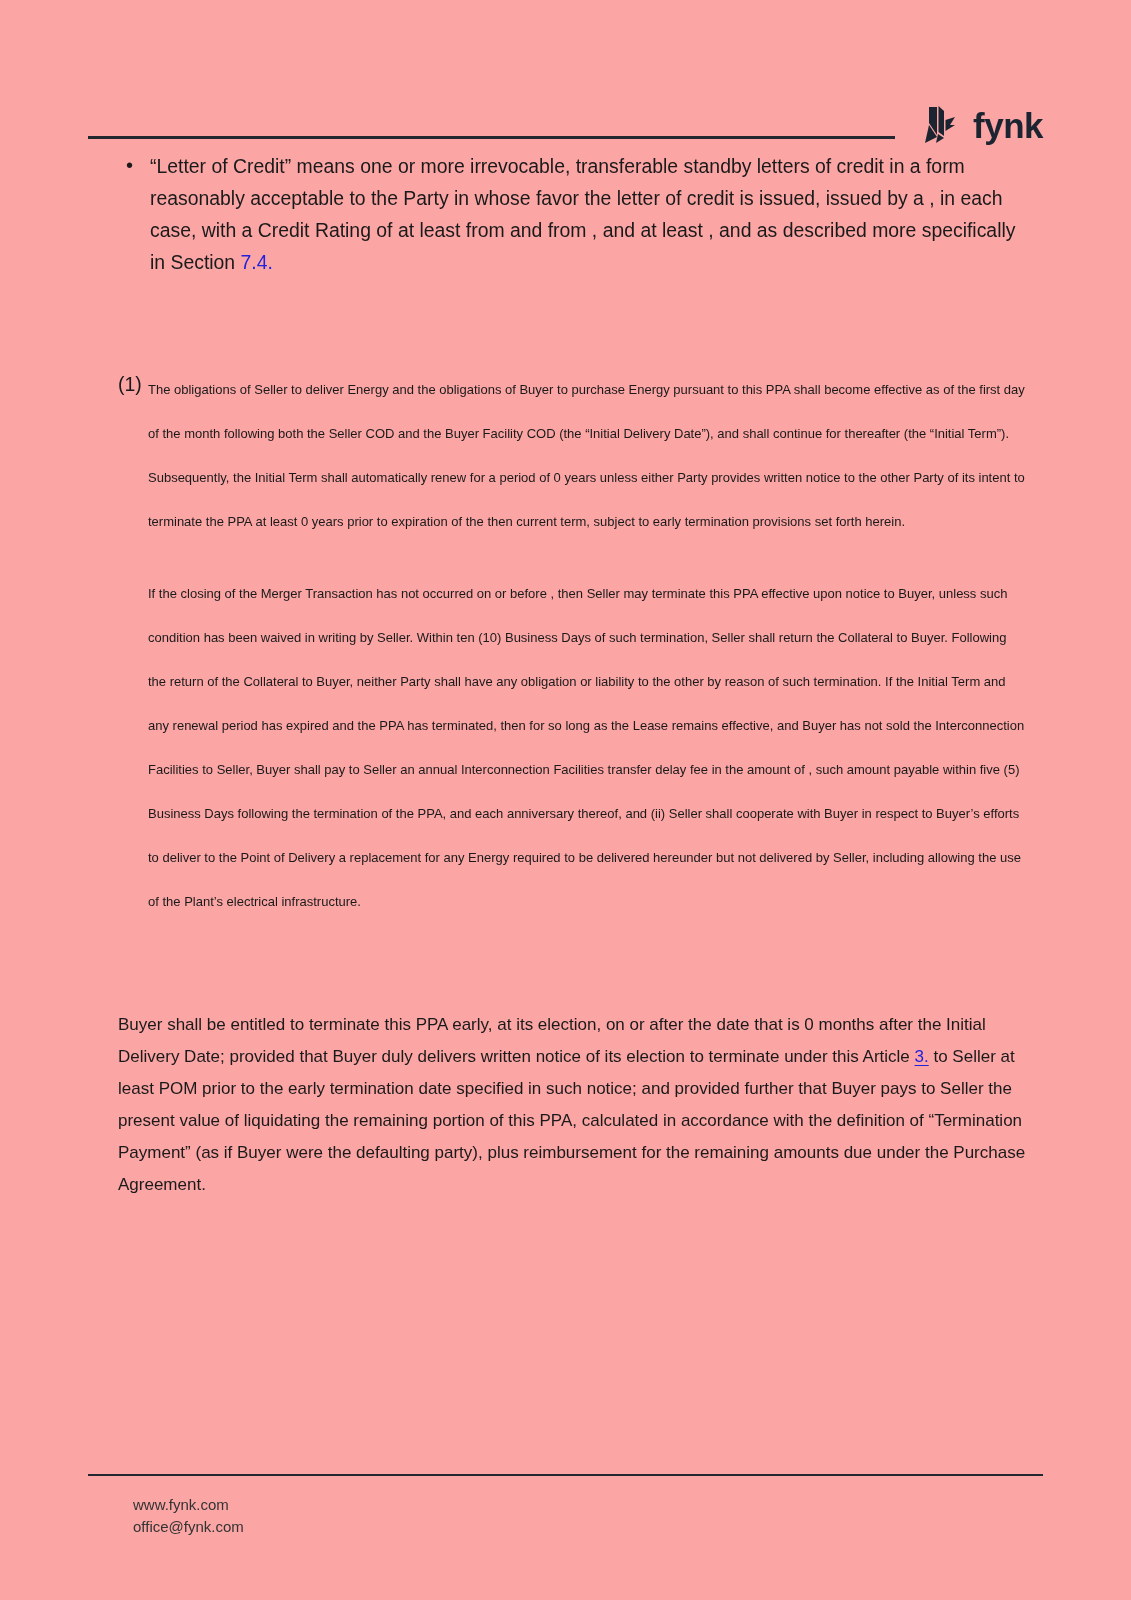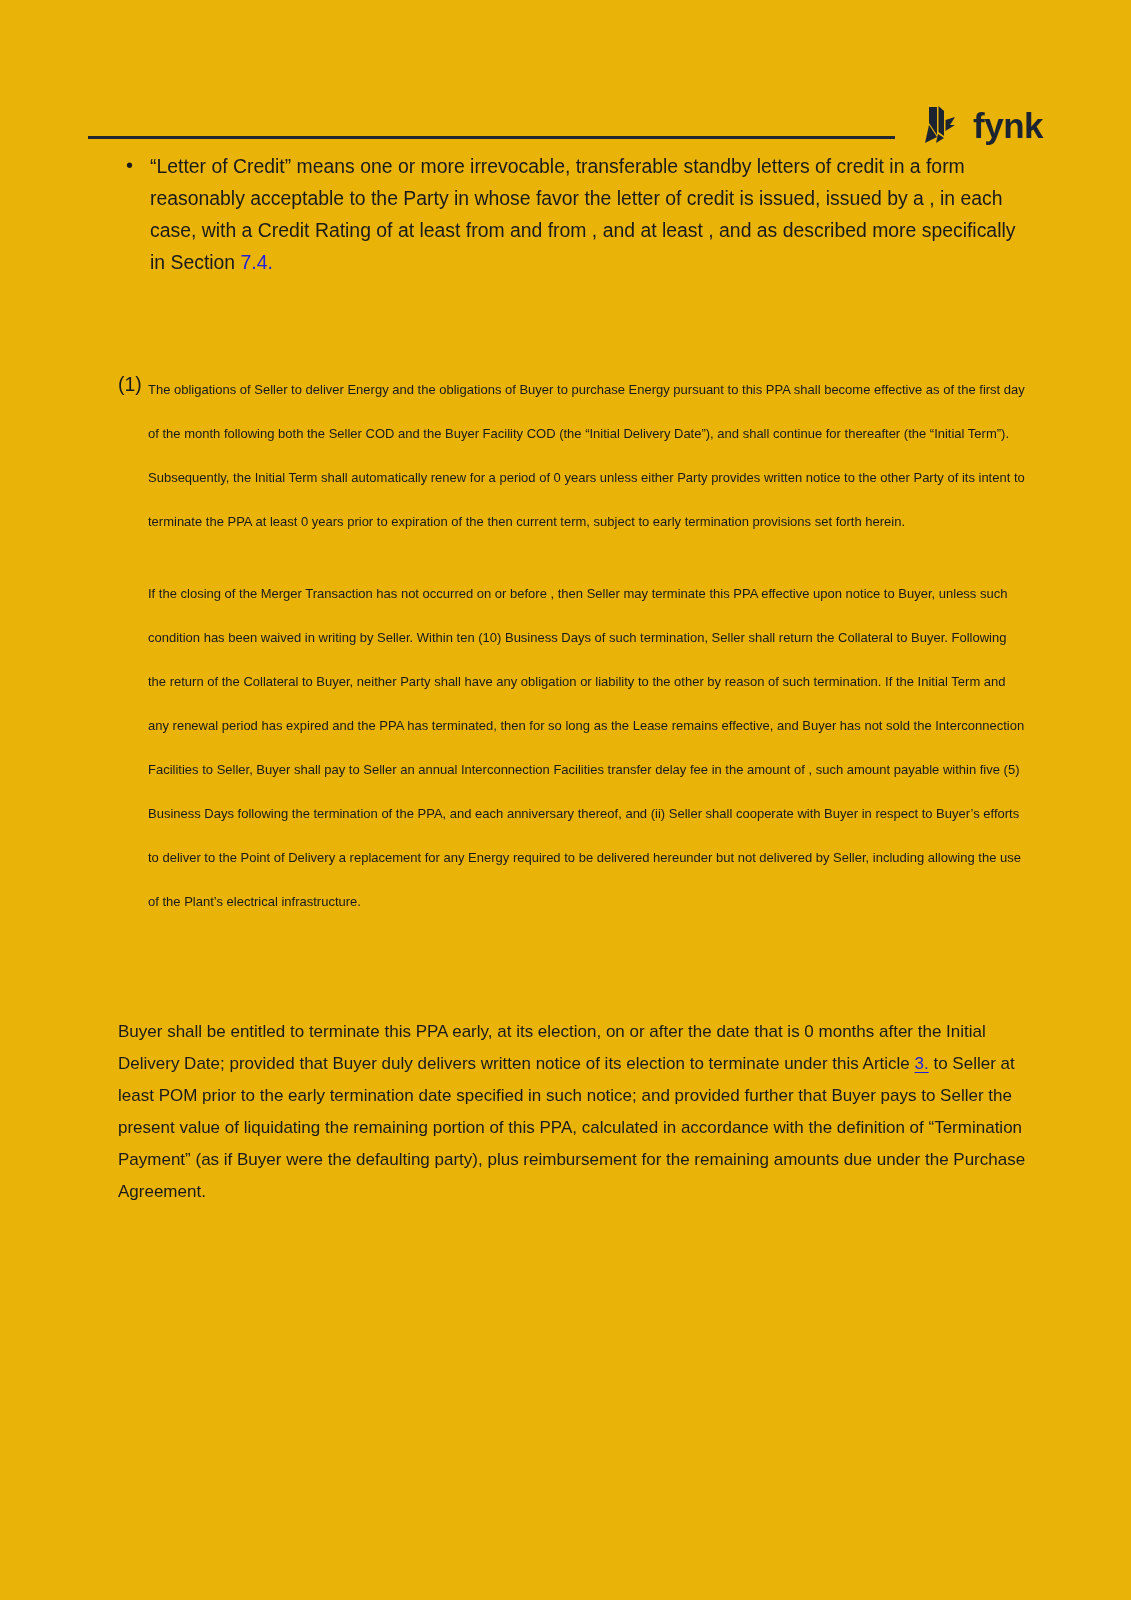--- a/index.html
+++ b/index.html
@@ -14,21 +14,21 @@
     font-family: "Liberation Sans", sans-serif;
     color: #141414;
     position: relative;
     overflow: hidden;
   }
 
   .page {
     position: relative;
     width: 1131px;
     height: 1600px;
-    background: #eab308;
+    background: #fca5a5;
     padding: 0;
   }
 
   
   .header {
     position: absolute;
     top: 96px;
     left: 88px;
     right: 88px;
     height: 60px;
@@ -115,21 +115,21 @@
     font-size: 19.4px;
     line-height: 32px;
   }
   .numbered .np-body {
     font-size: 13px;
     line-height: 44px;
   }
   .numbered .np-body p {
     margin: 0 0 28px 0;
   }
-  .numbered .np-body p:last-child { margin-bottom: 8px; }
+  .numbered .np-body p:last-child { margin-bottom: 1px; }
 
   
   h2.section-heading {
     font-size: 29px;
     font-weight: 700;
     letter-spacing: -0.3px;
     color: #0d0d0d;
     margin: 0;
     line-height: 1.25;
   }
@@ -215,14 +215,21 @@
 
     <div class="h-gap-3"></div>
 
 
     <div class="h-gap-after-heading"></div>
 
     <p class="plain-para"><span>Buyer shall be entitled to terminate this PPA early, at its election, on or after the date that is 0 months after the Initial Delivery Date; provided that Buyer duly delivers written notice of its election to terminate under this Article </span><a class="xref underlined" href="#">3.</a><span> to Seller at least POM prior to the early termination date specified in such notice; and provided further that Buyer pays to Seller the present value of liquidating the remaining portion of this PPA, calculated in accordance with the definition of “Termination Payment” (as if Buyer were the defaulting party), plus reimbursement for the remaining amounts due under the Purchase Agreement.</span></p>
 
   </div>
 
+  <div class="footer">
+    <div class="footer-rule"></div>
+    <div class="footer-lines">
+      <div>www.fynk.com</div>
+      <div>office@fynk.com</div>
+    </div>
+  </div>
 
 </div>
 
 </body></html>

